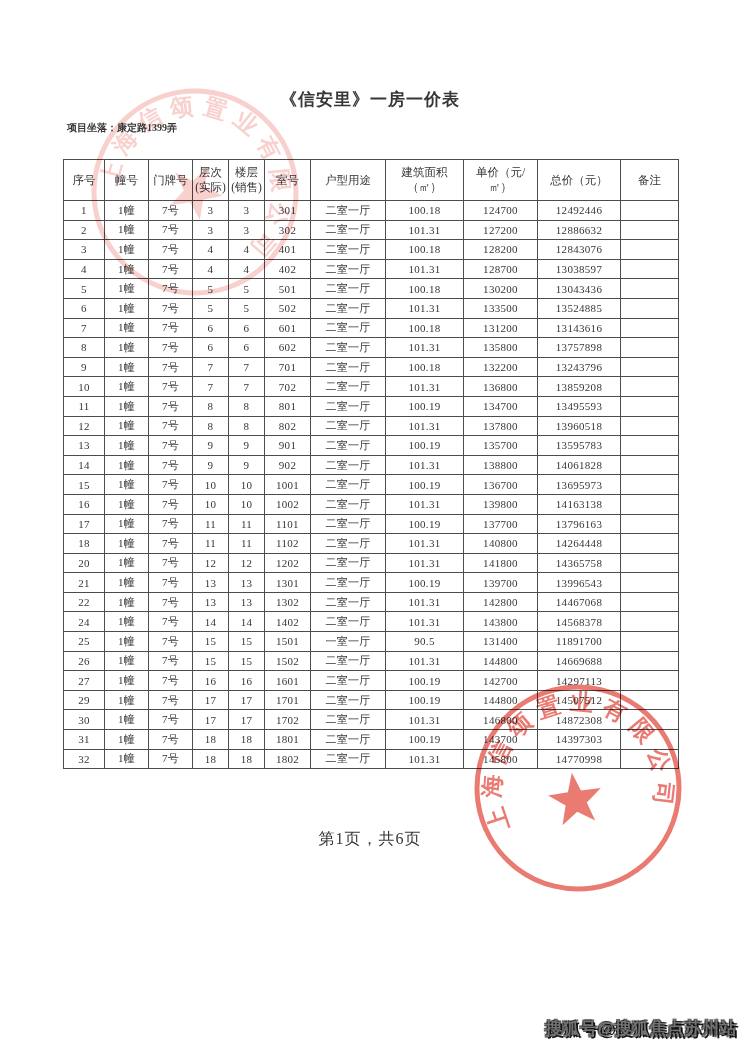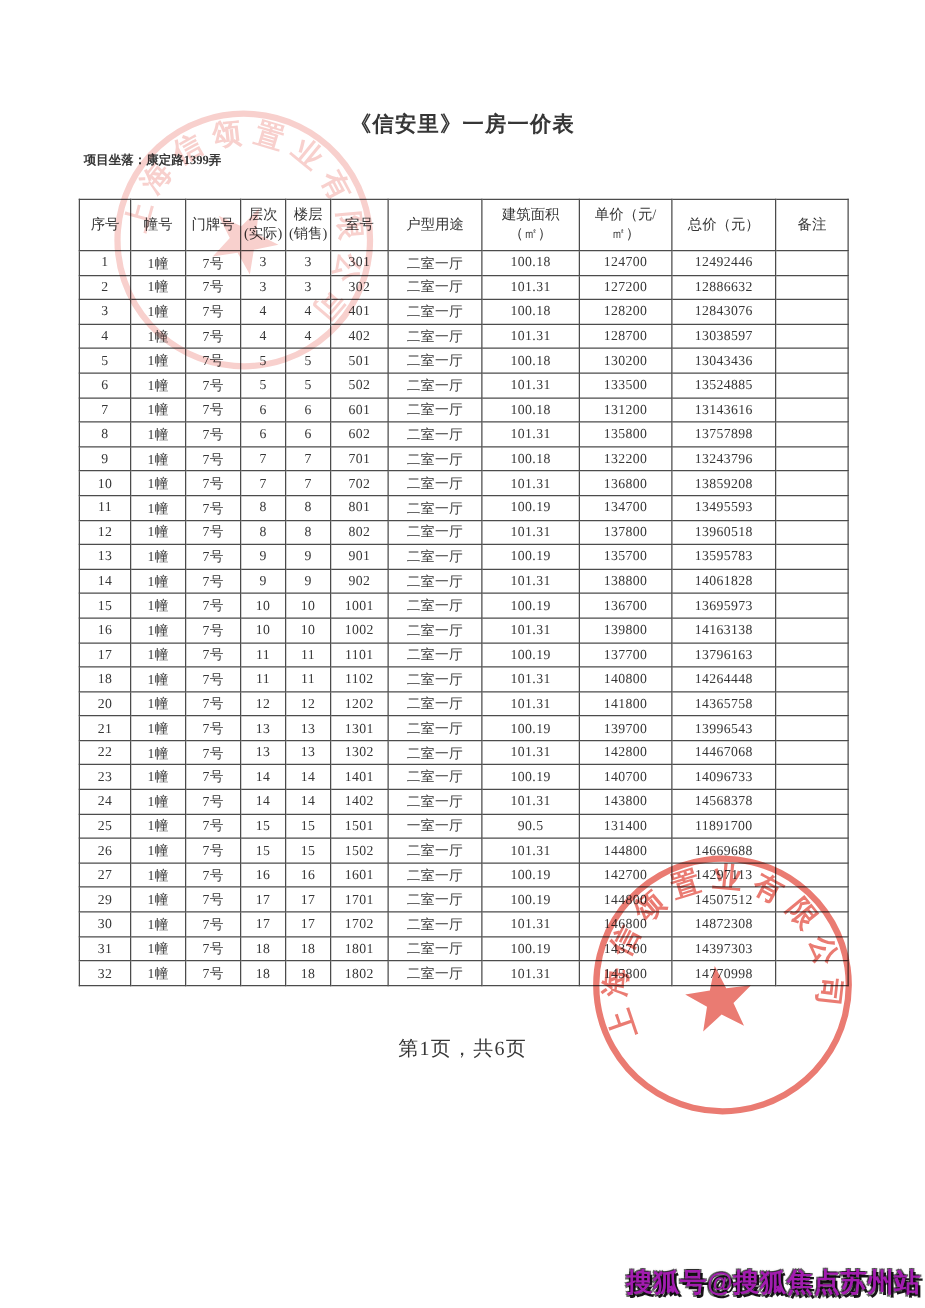--- a/index.html
+++ b/index.html
@@ -24,22 +24,22 @@
   .price-table td { font-size:11px; letter-spacing:0.3px; }
 
   .page-footer { position:absolute; top:829px; left:0; width:100%; text-align:center;
                  font-size:16px; letter-spacing:1px; }
 
   .stamp { position:absolute; pointer-events:none; mix-blend-mode:multiply; }
   .stamp-main { left:458px; top:668px; opacity:0.78; transform:rotate(-8deg); }
   .stamp-faint { left:75px; top:72px; opacity:0.28; transform:rotate(26deg); }
   .stamp text { font-family:"Liberation Serif","DejaVu Serif",serif; font-weight:bold; }
 
-  .watermark { position:absolute; right:3px; bottom:6px; font-size:21px; font-weight:bold;
-               font-family:"Liberation Sans","DejaVu Sans",sans-serif; color:#a21caf;
+  .watermark { position:absolute; right:3px; bottom:6px; font-size:17px; font-weight:bold;
+               font-family:"Liberation Sans","DejaVu Sans",sans-serif; color:#737373;
                letter-spacing:0.5px;
                text-shadow: 2px 2px 0 rgba(10,10,10,.95), -1px -1px 0 rgba(10,10,10,.6),
                             1px -1px 0 rgba(10,10,10,.6), -1px 1px 0 rgba(10,10,10,.6),
                             0 0 2px rgba(0,0,0,.5); }
 </style>
 </head>
 <body>
 
 <div class="page">
 
@@ -347,33 +347,20 @@
           <td>13</td>
           <td>13</td>
           <td>1302</td>
           <td>二室一厅</td>
           <td>101.31</td>
           <td>142800</td>
           <td>14467068</td>
           <td></td>
         </tr>
         <tr>
-          <td>23</td>
-          <td>1幢</td>
-          <td>7号</td>
-          <td>14</td>
-          <td>14</td>
-          <td>1401</td>
-          <td>二室一厅</td>
-          <td>100.19</td>
-          <td>140700</td>
-          <td>14096733</td>
-          <td></td>
-        </tr>
-        <tr>
           <td>24</td>
           <td>1幢</td>
           <td>7号</td>
           <td>14</td>
           <td>14</td>
           <td>1402</td>
           <td>二室一厅</td>
           <td>101.31</td>
           <td>143800</td>
           <td>14568378</td>

